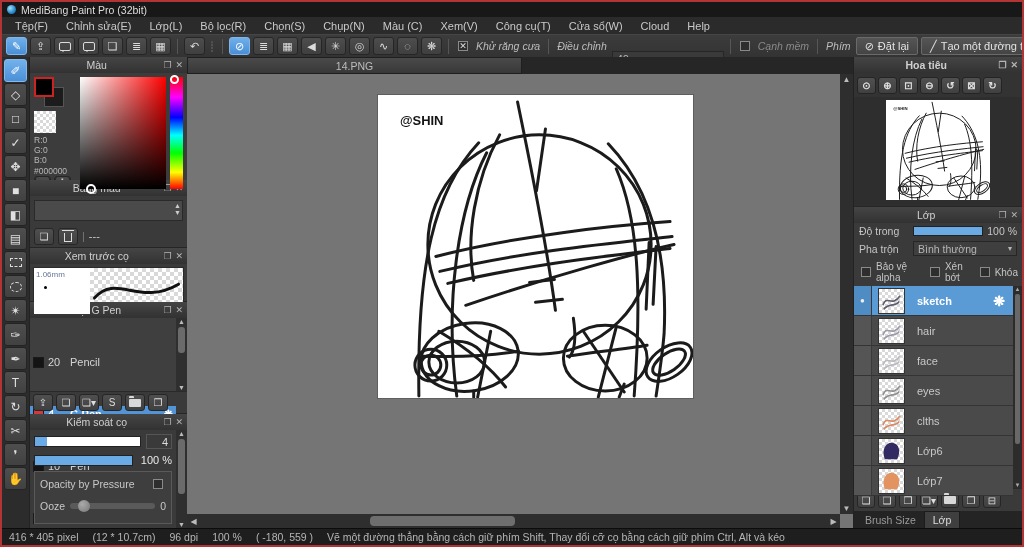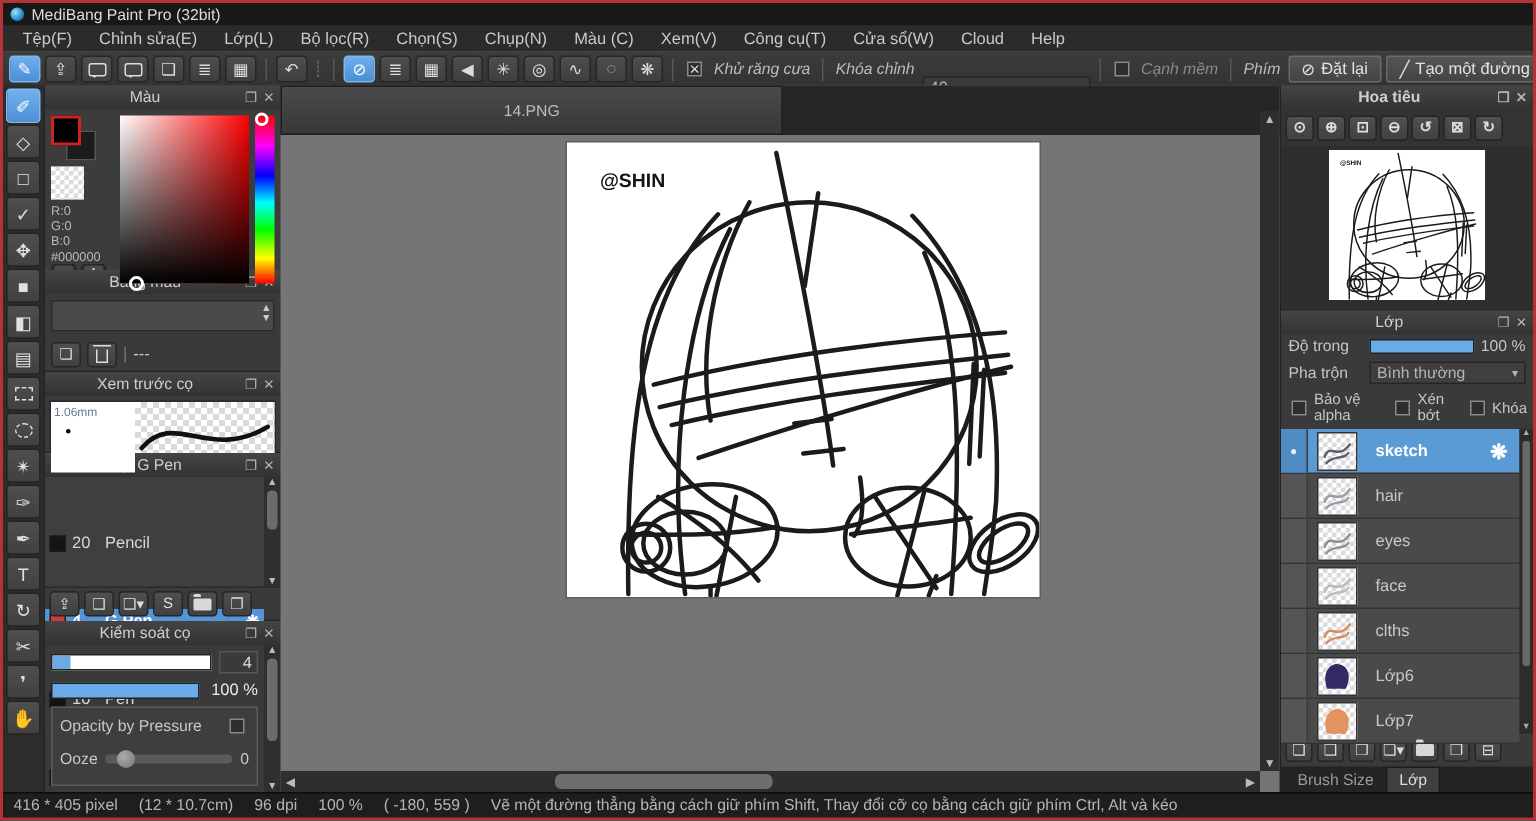--- a/index.html
+++ b/index.html
@@ -103,21 +103,21 @@
   .slider{flex:1;height:11px;background:#fff;border:1px solid #222;position:relative;overflow:hidden;}
   .slider .fill{position:absolute;left:0;top:0;bottom:0;background:#6aabe6;}
   .slider.blue{background:#6aabe6;}
   .valbox{width:26px;height:15px;background:#3a3a3a;border:1px solid #555;color:#ddd;display:flex;align-items:center;justify-content:flex-end;padding:0 3px;flex:none;}
   .kval{width:34px;text-align:right;color:#e8e8e8;flex:none;}
   .subpanel{flex:1;border:1px solid #5a5a5a;background:#3e3e3e;padding:6px 5px;display:flex;flex-direction:column;gap:10px;font-size:10.5px;}
   .ooze-track{flex:1;height:6px;background:#5a5a5a;border-radius:3px;position:relative;}
   .ooze-knob{position:absolute;left:8px;top:-3px;width:12px;height:12px;border-radius:50%;background:radial-gradient(circle at 35% 35%,#aaa,#777);}
   
   .canvas-area{flex:1;position:relative;background:#757575;min-width:0;}
-  .tabbar{height:33px;background:#262626;display:flex;}
+  .tabbar{height:17px;background:#262626;display:flex;}
   .tab{width:335px;background:linear-gradient(#4a4a4a,#383838);border:1px solid #1f1f1f;color:#bdbdbd;font-size:10.5px;
        display:flex;align-items:center;justify-content:center;}
   .canvas{position:absolute;left:191px;top:38px;width:315px;height:303px;background:#fff;box-shadow:0 0 0 1px #5e5e5e;}
   .hscroll{position:absolute;left:0;right:13px;bottom:0;height:14px;background:#2e2e2e;display:flex;align-items:center;}
   .hscroll .arr{width:13px;text-align:center;font-size:8px;color:#bbb;}
   .htrack{flex:1;height:10px;position:relative;}
   .hthumb{position:absolute;left:170px;width:145px;top:0;height:10px;background:#6e6e6e;border-radius:4px;}
   .vscroll2{position:absolute;right:0;top:17px;bottom:14px;width:13px;background:#2e2e2e;display:flex;flex-direction:column;align-items:center;justify-content:space-between;font-size:8px;color:#bbb;padding:1px 0;}
   
   .p-hoa{height:150px;font-weight:bold;}
@@ -262,21 +262,21 @@
         </span>
 
         <span class="tbtn">
           <span>❋</span>
         </span>
       </span>
     <span class="tdiv"></span>
     <span class="cbox">✕</span>
     <span class="tlabel">Khử răng cưa</span>
     <span class="tdiv"></span>
-    <span class="tlabel">Khóa chỉnh</span>
+    <span class="tlabel">Điều chỉnh</span>
     <span class="dropdown">
       <span>40</span>
       <span style="font-size:8px;">▾</span>
     </span>
     <span class="tdiv"></span>
     <span class="cbox"></span>
     <span class="tlabel dim">Cạnh mềm</span>
     <span class="tdiv"></span>
     <span class="tlabel">Phím</span>
     <span class="rbtn">
@@ -726,37 +726,37 @@
 
                 </span>
                 <span class="lname">hair</span>
 
               </div>
 
               <div class="lrow">
                 <span class="lvis"></span>
                 <span class="lthumb checker-s">
                   <svg viewBox="0 0 26 25">
-                    <path d="M4 17 C8 5 13 20 22 7 M5 21 C11 14 18 19 21 13" fill="none" stroke-width="1.7" style="stroke: rgb(143, 143, 143);"></path>
+                    <path d="M4 17 C8 5 13 20 22 7 M5 21 C11 14 18 19 21 13" fill="none" stroke-width="1.7" style="stroke: rgb(185, 185, 194);"></path>
                   </svg>
 
                 </span>
-                <span class="lname">eyes</span>
+                <span class="lname">face</span>
 
               </div>
 
               <div class="lrow">
                 <span class="lvis"></span>
                 <span class="lthumb checker-s">
                   <svg viewBox="0 0 26 25">
-                    <path d="M4 17 C8 5 13 20 22 7 M5 21 C11 14 18 19 21 13" fill="none" stroke-width="1.7" style="stroke: rgb(185, 185, 194);"></path>
+                    <path d="M4 17 C8 5 13 20 22 7 M5 21 C11 14 18 19 21 13" fill="none" stroke-width="1.7" style="stroke: rgb(143, 143, 143);"></path>
                   </svg>
 
                 </span>
-                <span class="lname">face</span>
+                <span class="lname">eyes</span>
 
               </div>
 
               <div class="lrow">
                 <span class="lvis"></span>
                 <span class="lthumb checker-s">
                   <svg viewBox="0 0 26 25">
                     <path d="M4 17 C8 5 13 20 22 7 M5 21 C11 14 18 19 21 13" fill="none" stroke-width="1.7" style="stroke: rgb(217, 138, 98);"></path>
                   </svg>
 

